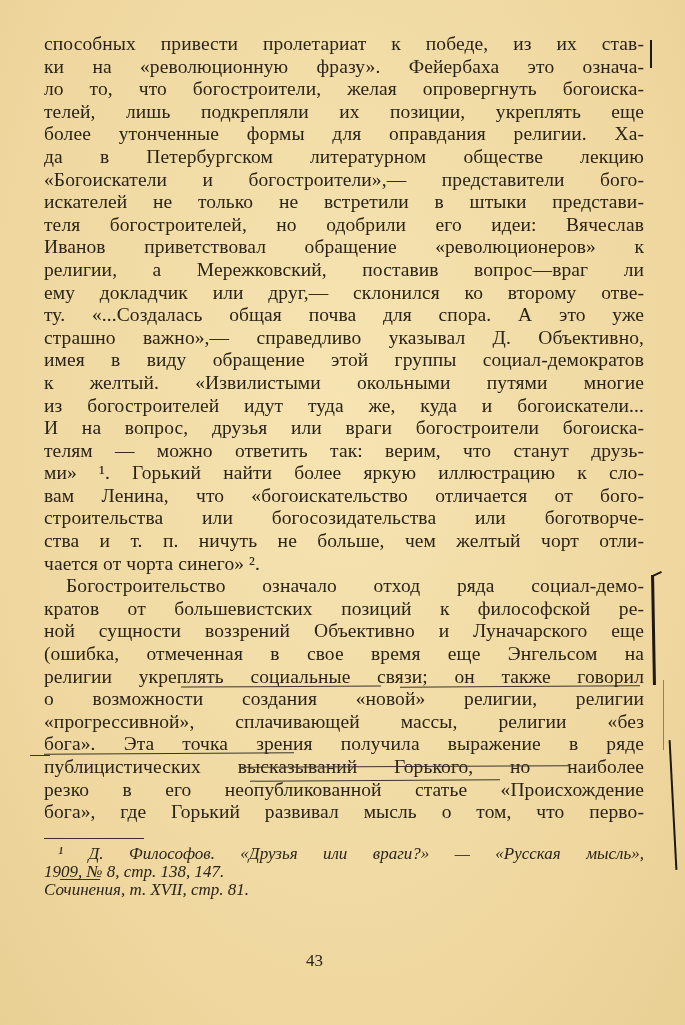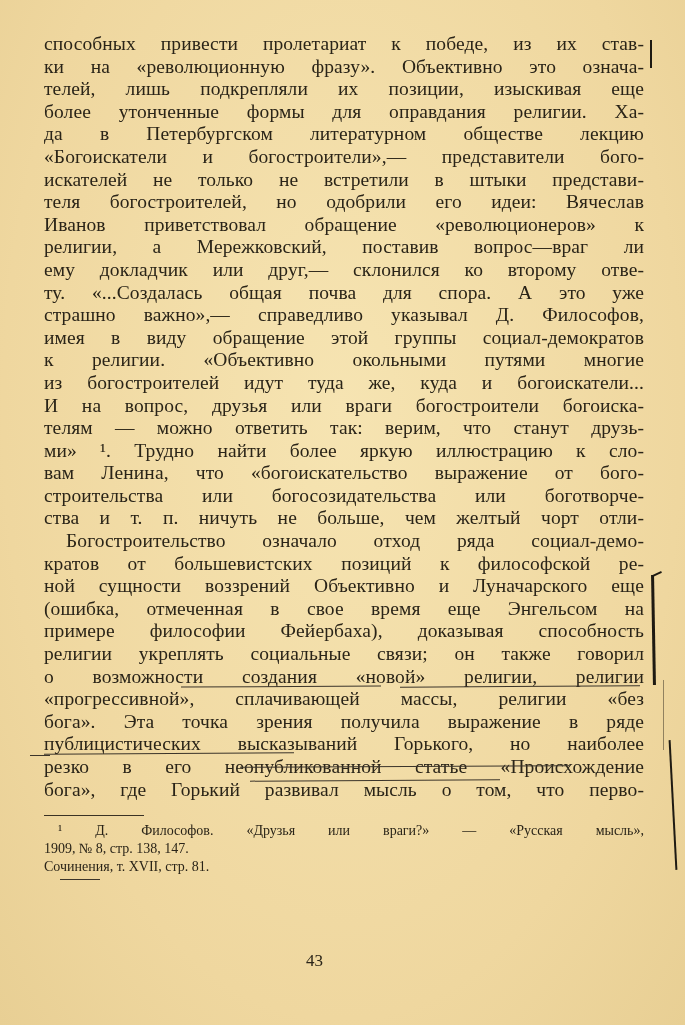--- a/index.html
+++ b/index.html
@@ -13,59 +13,60 @@
     }
     .page { position: absolute; left: 44px; top: 33px; width: 600px; }
     .line {
       font-size: 19.5px; line-height: 22.6px; height: 22.6px;
       white-space: nowrap; text-align: justify; text-align-last: justify;
       letter-spacing: 0.1px;
     }
     .line.last { text-align-last: left; }
     .line.indent { padding-left: 22px; }
     .sep { width: 100px; border-top: 1.5px solid #3a3224; margin: 14px 0 6px 0; }
-    .fn { font-size: 14px; line-height: 18px; height: 18px; white-space: nowrap; text-align: justify; text-align-last: justify; }
+    .fn { font-size: 17px; line-height: 18px; height: 18px; white-space: nowrap; text-align: justify; text-align-last: justify; font-style: italic; }
     .fn.last { text-align-last: left; }
     .fn.indent { padding-left: 14px; }
     .pagenum { position: absolute; left: 0; width: 629px; top: 951px; text-align: center; font-size: 17px; }
     .mark { position: absolute; background: #1e1a12; }
     .ul { position: absolute; height: 1.4px; background: #3b342a; transform: rotate(-0.3deg); }
   </style>
 </head>
 <body>
 
 <div class="page">
   <div>
     <div class="line">способных привести пролетариат к победе, из их став-</div>
-    <div class="line">ки на «революционную фразу». Объективно это означа-</div>
-    <div class="line">телей, лишь подкрепляли их позиции, изыскивая еще</div>
+    <div class="line">ки на «революционную фразу». Фейербаха это означа-</div>
+    <div class="line">ло то, что богостроители, желая опровергнуть богоиска-</div>
+    <div class="line">телей, лишь подкрепляли их позиции, укреплять еще</div>
     <div class="line">более утонченные формы для оправдания религии. Ха-</div>
     <div class="line">да в Петербургском литературном обществе лекцию</div>
     <div class="line">«Богоискатели и богостроители»,— представители бого-</div>
     <div class="line">искателей не только не встретили в штыки представи-</div>
     <div class="line">теля богостроителей, но одобрили его идеи: Вячеслав</div>
     <div class="line">Иванов приветствовал обращение «революционеров» к</div>
     <div class="line">религии, а Мережковский, поставив вопрос—враг ли</div>
     <div class="line">ему докладчик или друг,— склонился ко второму отве-</div>
     <div class="line">ту. «...Создалась общая почва для спора. А это уже</div>
-    <div class="line">страшно важно»,— справедливо указывал Д. Философов,</div>
+    <div class="line">страшно важно»,— справедливо указывал Д. Объективно,</div>
     <div class="line">имея в виду обращение этой группы социал-демократов</div>
-    <div class="line">к религии. «Объективно окольными путями многие</div>
+    <div class="line">к желтый. «Извилистыми окольными путями многие</div>
     <div class="line">из богостроителей идут туда же, куда и богоискатели...</div>
     <div class="line">И на вопрос, друзья или враги богостроители богоиска-</div>
     <div class="line">телям — можно ответить так: верим, что станут друзь-</div>
-    <div class="line">ми» ¹. Трудно найти более яркую иллюстрацию к сло-</div>
-    <div class="line">вам Ленина, что «богоискательство выражение от бого-</div>
+    <div class="line">ми» ¹. Горький найти более яркую иллюстрацию к сло-</div>
+    <div class="line">вам Ленина, что «богоискательство отличается от бого-</div>
     <div class="line">строительства или богосозидательства или боготворче-</div>
     <div class="line">ства и т. п. ничуть не больше, чем желтый чорт отли-</div>
+    <div class="line last">чается от чорта синего» ².</div>
     <div class="line indent">Богостроительство означало отход ряда социал-демо-</div>
     <div class="line">кратов от большевистских позиций к философской ре-</div>
     <div class="line">ной сущности воззрений Объективно и Луначарского еще</div>
     <div class="line">(ошибка, отмеченная в свое время еще Энгельсом на</div>
-    <div class="line">примере философии Фейербаха), доказывая способность</div>
     <div class="line">религии укреплять социальные связи; он также говорил</div>
     <div class="line">о возможности создания «новой» религии, религии</div>
     <div class="line">«прогрессивной», сплачивающей массы, религии «без</div>
     <div class="line">бога». Эта точка зрения получила выражение в ряде</div>
     <div class="line">публицистических высказываний Горького, но наиболее</div>
     <div class="line">резко в его неопубликованной статье «Происхождение</div>
     <div class="line">бога», где Горький развивал мысль о том, что перво-</div>
   </div>
 
   <div class="sep"></div>

